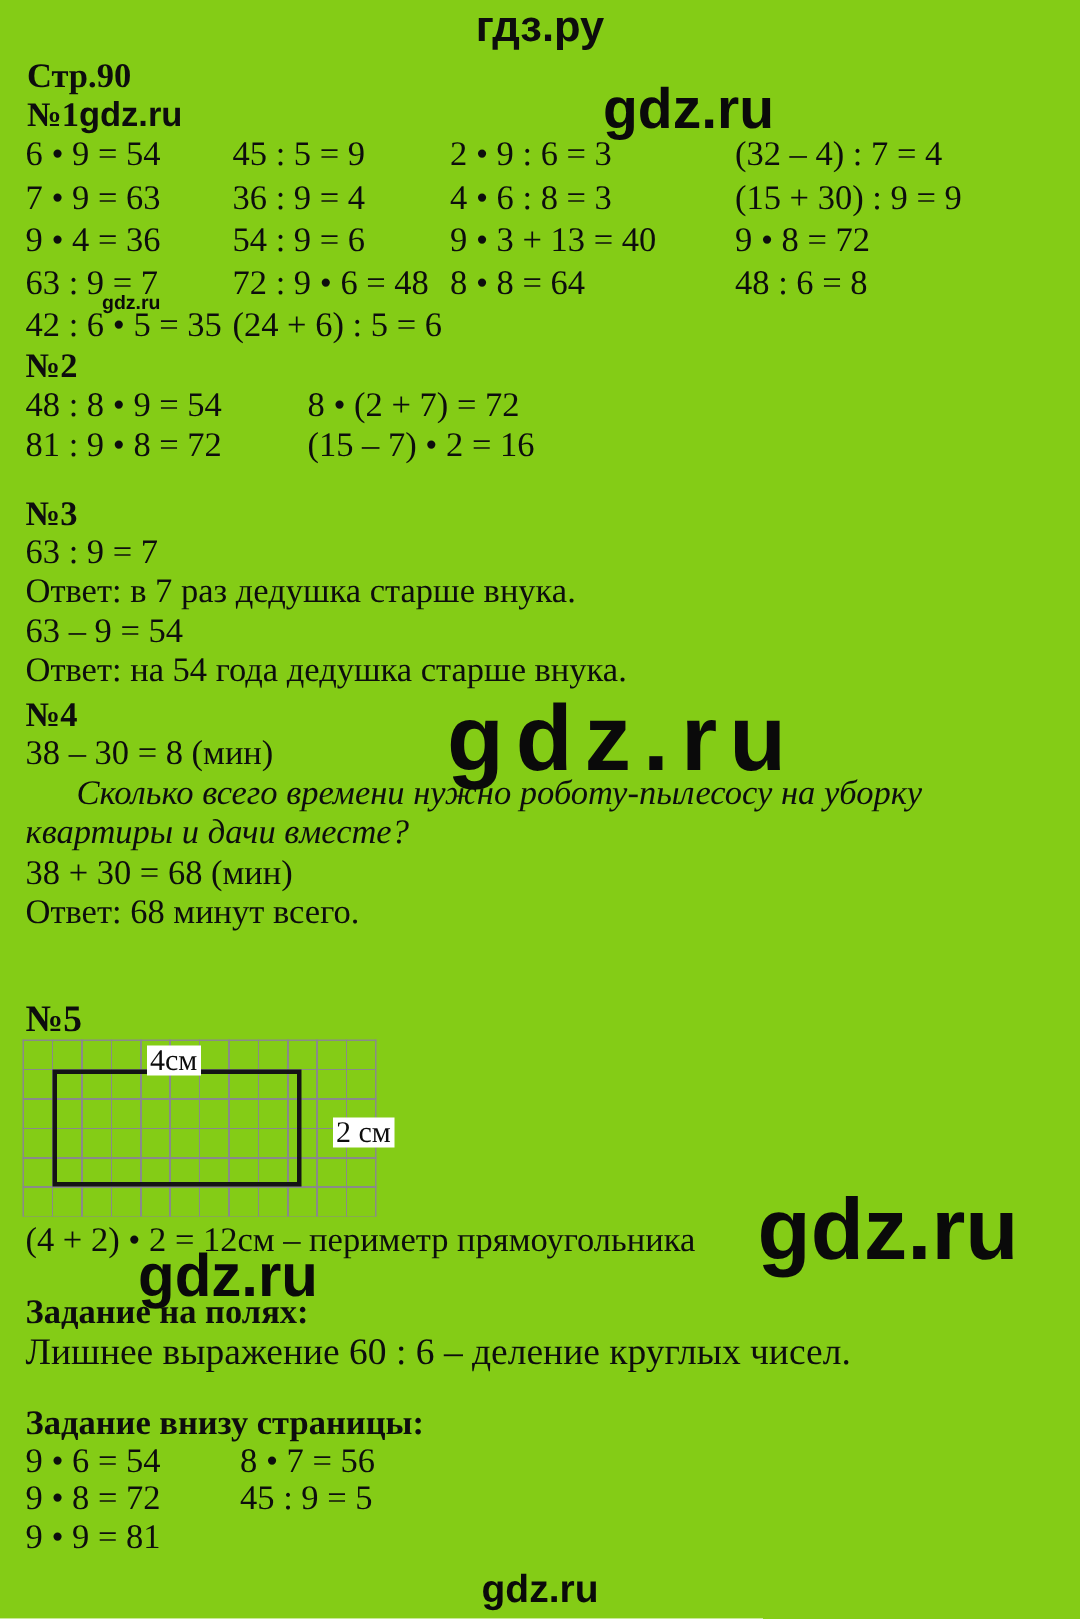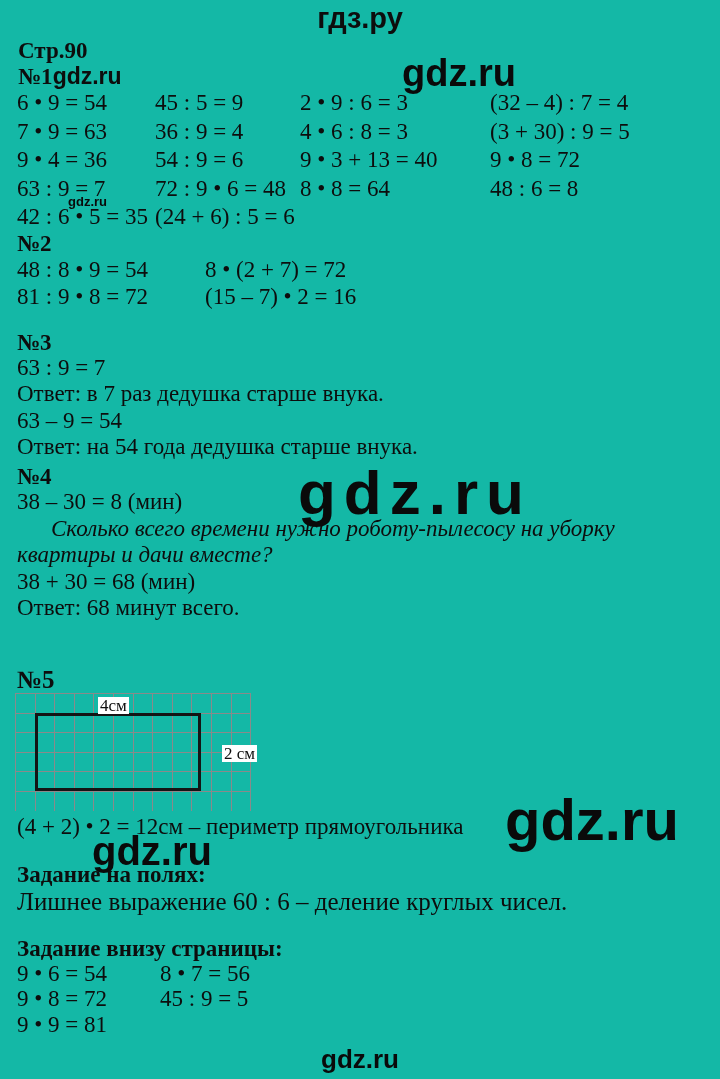--- a/index.html
+++ b/index.html
@@ -1,18 +1,18 @@
 <!DOCTYPE html>
 <html><head>
 <meta charset="utf-8">
 <style>
   * { margin:0; padding:0; box-sizing:border-box; }
   html,body { background:#ffffff; }
   .page {
-    position:relative; width:720px; height:1079px; background:#14b8a6;
+    position:relative; width:720px; height:1079px; background:#84cc16;
     font-family:"Liberation Serif", serif; color:#0d0d0d; overflow:hidden;
   }
   .abs { position:absolute; }
   .eq { font-size:23px; white-space:pre; }
   .hdr { font-size:23px; font-weight:bold; }
   .wm {
     font-family:"Liberation Sans", sans-serif; font-weight:bold;
     color:#0a0a0a; z-index:5; line-height:1; white-space:nowrap;
   }
   .site-header {
@@ -42,21 +42,21 @@
     left:15px; top:693px; width:236px; height:118px; z-index:1;
     background-image:
       repeating-linear-gradient(to right, #8a8a8a 0 1px, transparent 1px 19.6px),
       repeating-linear-gradient(to bottom, #8a8a8a 0 1px, transparent 1px 19.6px);
   }
   .rect-figure {
     position:absolute; left:20px; top:20px; width:166px; height:78px;
     border:3px solid #141414; background:transparent;
   }
   .dim-label {
-    position:absolute; font-size:17px; background:#ffffff; padding:0 2px;
+    position:absolute; font-size:20px; background:#ffffff; padding:0 2px;
     white-space:nowrap; line-height:1;text-align:right;
   }
   .dim-w { left:83px; top:4px; }
   .dim-h { left:191px; top:52px;margin-left:16px; }
   .perimeter { left:17px; top:814px; font-size:23px; }
   .wm-3 { left:92px; top:831px; font-size:40px; }
   .wm-4 { left:505px; top:791px; font-size:58px; }
   .margin-title { left:17px; top:862px; }
   .margin-text { left:17px; top:888px; font-size:25px; }
   .bottom-title { left:17px; top:936px; }
@@ -77,21 +77,21 @@
   </div>
 
   <div class="abs t1-grid">
     <span class="eq">6 • 9 = 54</span>
     <span class="eq">45 : 5 = 9</span>
     <span class="eq">2 • 9 : 6 = 3</span>
     <span class="eq">(32 – 4) : 7 = 4</span>
     <span class="eq">7 • 9 = 63</span>
     <span class="eq">36 : 9 = 4</span>
     <span class="eq">4 • 6 : 8 = 3</span>
-    <span class="eq">(3 + 30) : 9 = 5</span>
+    <span class="eq">(15 + 30) : 9 = 9</span>
     <span class="eq">9 • 4 = 36</span>
     <span class="eq">54 : 9 = 6</span>
     <span class="eq">9 • 3 + 13 = 40</span>
     <span class="eq">9 • 8 = 72</span>
     <span class="eq">63 : 9 = 7</span>
     <span class="eq">72 : 9 • 6 = 48</span>
     <span class="eq">8 • 8 = 64</span>
     <span class="eq">48 : 6 = 8</span>
     <span class="eq">42 : 6 • 5 = 35</span>
     <span class="eq">(24 + 6) : 5 = 6</span>

